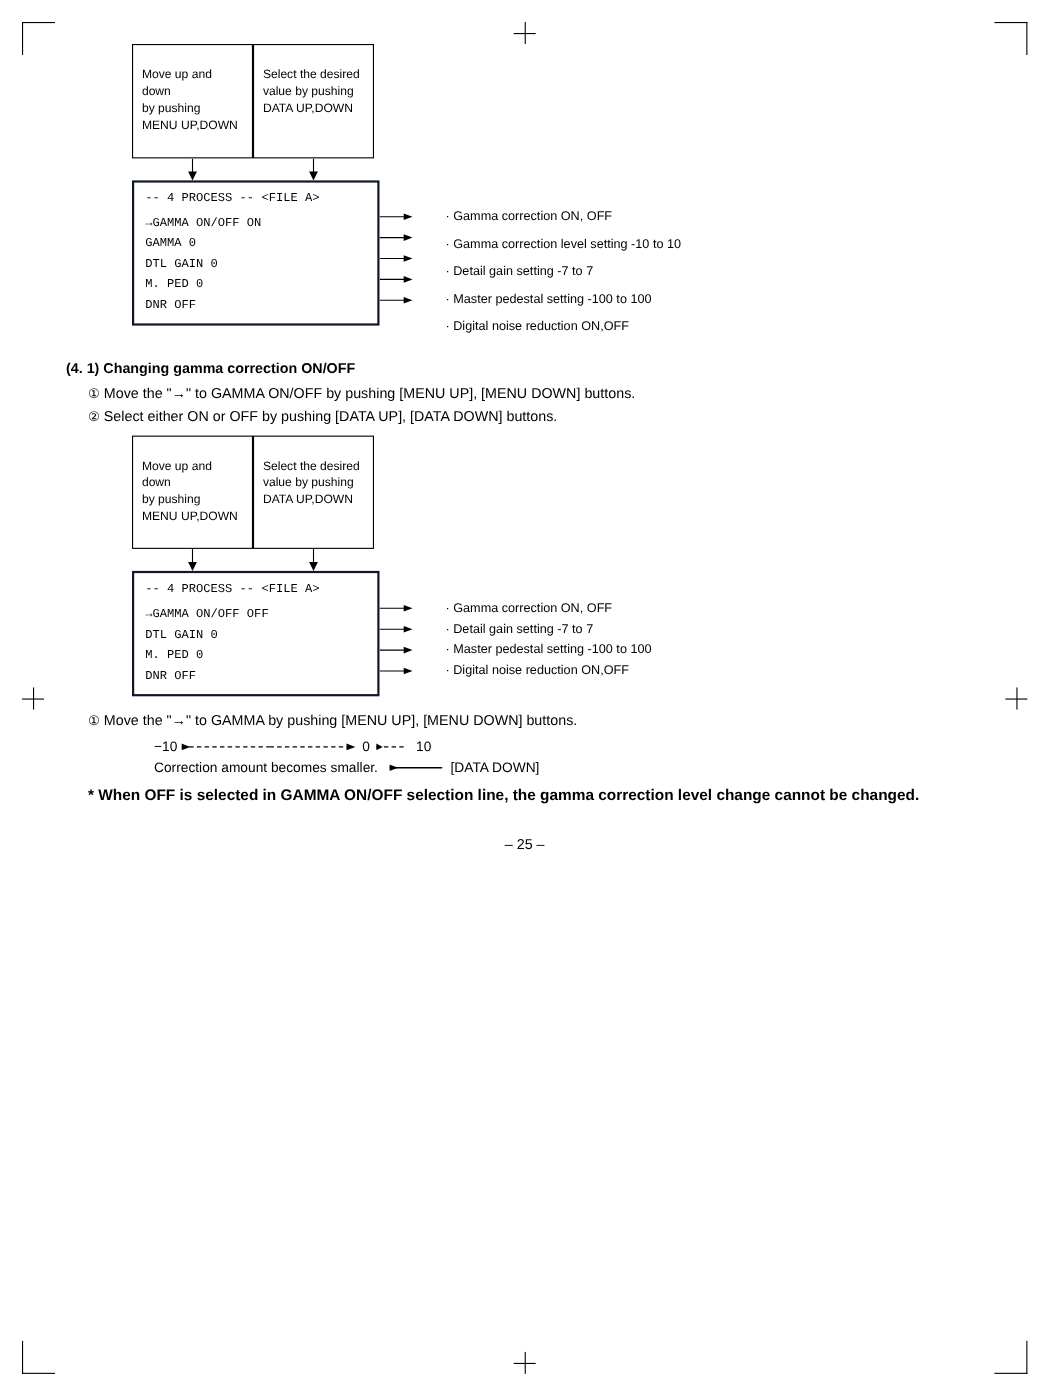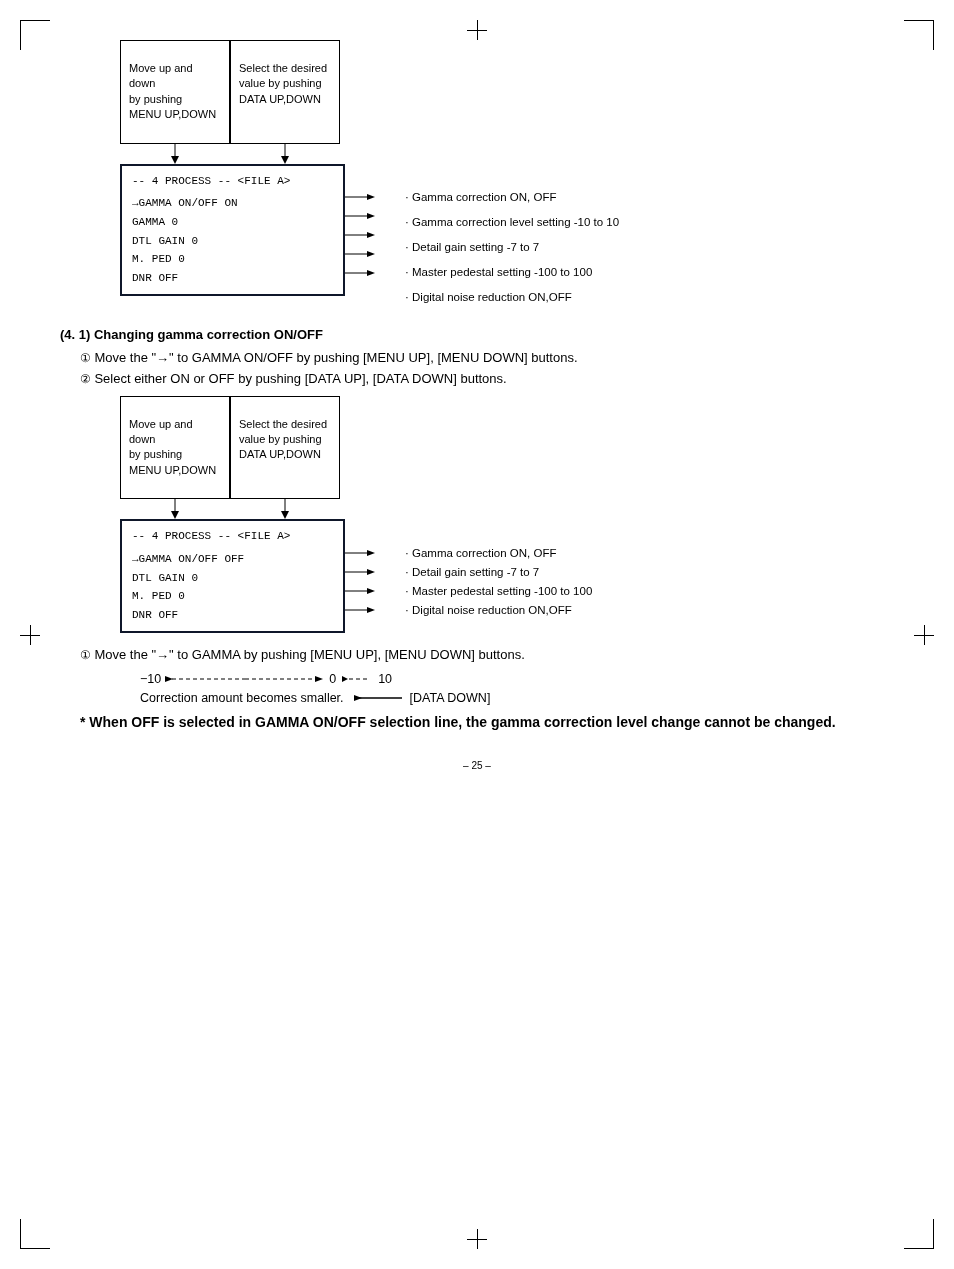--- a/index.html
+++ b/index.html
@@ -164,21 +164,21 @@
 
     .warning-text {
       font-size: 14px;
       font-weight: bold;
       margin-top: 8px;
       margin-left: 20px;
     }
 
     .page-number {
       text-align: center;
-      font-size: 10px;
+      font-size: 13px;
       margin-top: 30px;
     }
 
     .proc-top-box {
       border: 1px solid #000;
       padding: 20px 8px;
       font-size: 11px;
       line-height: 1.4;
       width: 110px;
       min-height: 44px;

